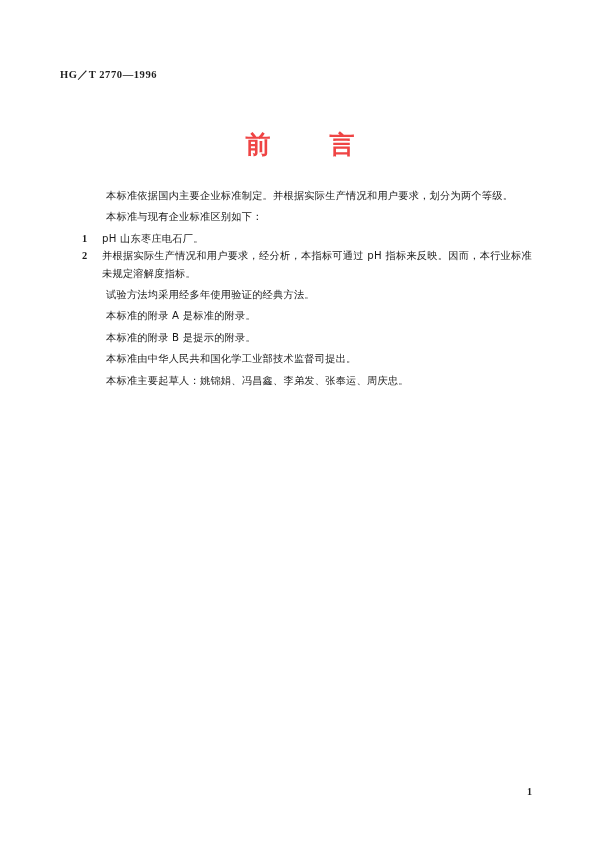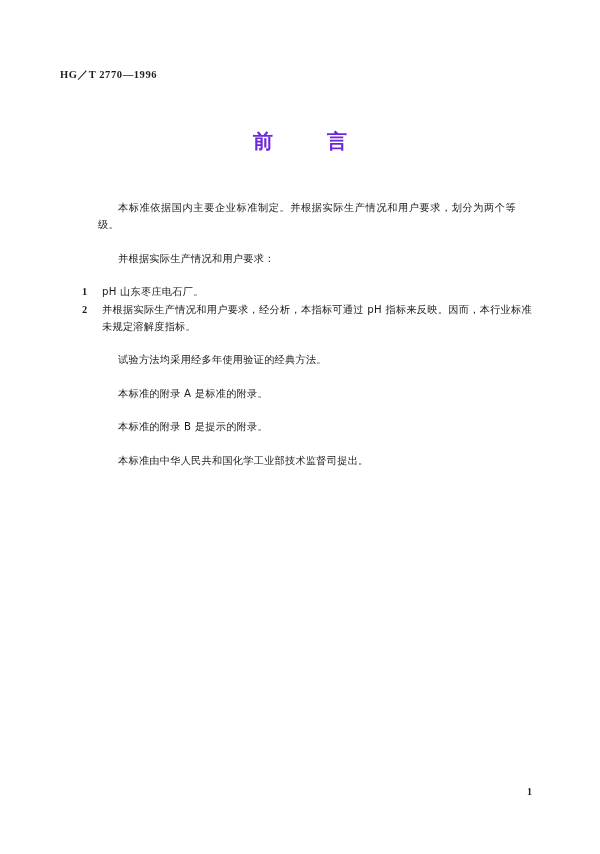--- a/index.html
+++ b/index.html
@@ -37,40 +37,40 @@
 
   
   .doc-title {
     position: absolute;
     left: 0;
     right: 0;
     top: 128px;
     text-align: center;
     font-family: "DejaVu Sans", "Liberation Sans", sans-serif;
     font-weight: bold;
-    font-size: 20px;
+    font-size: 25px;
     letter-spacing: 17px;
     text-indent: 17px;
-    color: #6d28d9;
+    color: #ef4444;
   }
 
   
   .body-block {
     position: absolute;
     left: 82px;
     top: 183px;
     width: 450px;
     font-family: "DejaVu Sans", "Liberation Sans", sans-serif;
     font-size: 10.2px;
     line-height: 17.4px;
     color: #1a1a1a;
     letter-spacing: 0.25px;
   }
   .para {
-    margin: 16px;
+    margin: 4px;
     text-align: justify;
     text-justify: inter-character;
     white-space: normal;
   }
   .para.indent {
     text-indent: 20px;
   }
   
   .clause {
     margin: 0;
@@ -103,24 +103,25 @@
 <body>
 
 <div class="page">
 
   <div class="std-header">HG／T 2770—1996</div>
 
   <div class="doc-title">前　言</div>
 
   <div class="body-block">
       <div class="para indent">本标准依据国内主要企业标准制定。并根据实际生产情况和用户要求，划分为两个等级。</div>
-      <div class="para indent">并根据实际生产情况和用户要求：</div>
+      <div class="para indent">本标准与现有企业标准区别如下：</div>
       <div class="clause"><span class="marker">1</span><span>pH 山东枣庄电石厂。</span></div>
       <div class="clause"><span class="marker">2</span><span>并根据实际生产情况和用户要求，经分析，本指标可通过 pH 指标来反映。因而，本行业标准未规定溶解度指标。</span></div>
       <div class="para indent">试验方法均采用经多年使用验证的经典方法。</div>
       <div class="para indent">本标准的附录 A 是标准的附录。</div>
       <div class="para indent">本标准的附录 B 是提示的附录。</div>
       <div class="para indent">本标准由中华人民共和国化学工业部技术监督司提出。</div>
+      <div class="para indent">本标准主要起草人：姚锦娟、冯昌鑫、李弟发、张奉运、周庆忠。</div>
     </div>
 
   <div class="page-number">1</div>
 
 </div>
 
 </body></html>

